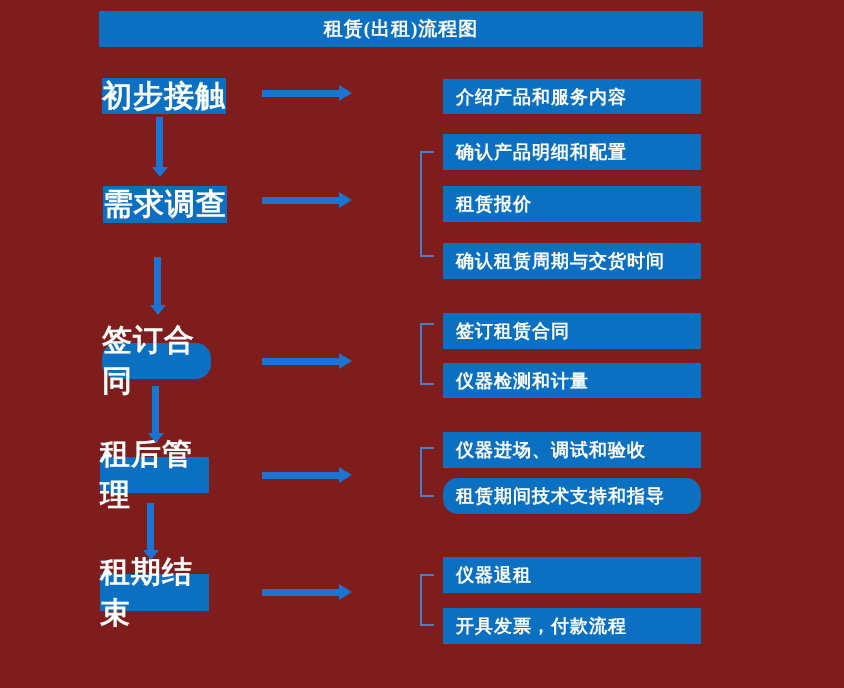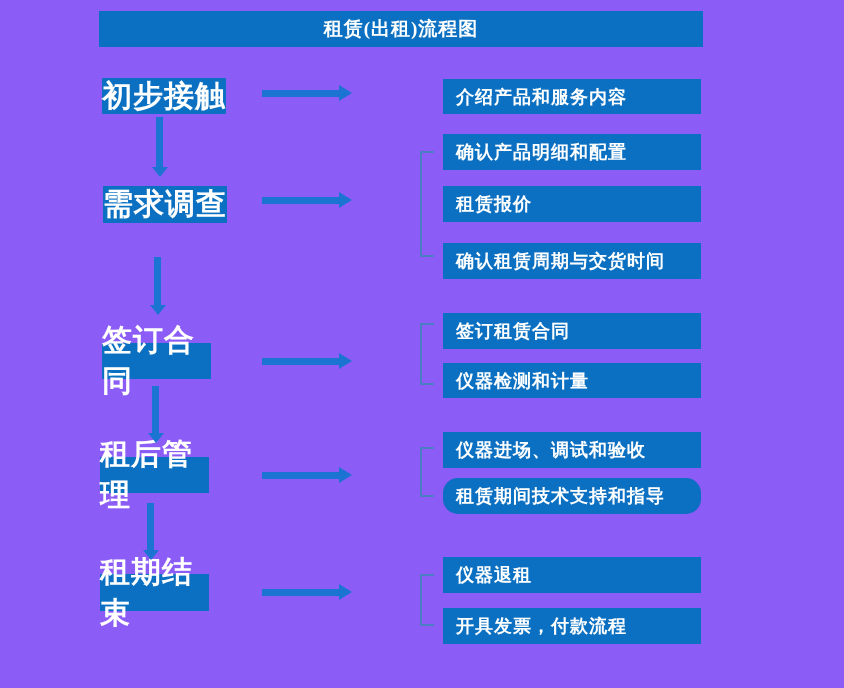--- a/index.html
+++ b/index.html
@@ -1,19 +1,19 @@
 <!DOCTYPE html>
 <html lang="zh" style="--box: #0B70C1; --arrow: #1B74D2; --bracket: #4A7DC3; --text: #FFFFFF;"><head>
 <meta charset="utf-8">
 <style>
   html,body{margin:0;padding:0;background:#ffffff;}
   .canvas{
     position:relative;
     width:844px;height:688px;
-    background:#8b5cf6;
+    background:#7f1d1d;
     font-family:"Liberation Serif","DejaVu Serif",serif;
     overflow:hidden;
   }
   .titlebar{
     position:absolute;left:99px;top:11px;width:604px;height:36px;
     background:var(--box,#0B70C1);color:var(--text,#ffffff);
     display:flex;align-items:center;justify-content:center;
     font-size:19px;font-weight:bold;letter-spacing:1px;
   }
   .sbox{
@@ -52,21 +52,21 @@
 </style>
 </head>
 <body>
 
 <div class="canvas">
 
   <div class="titlebar">租赁(出租)流程图</div>
 
   <div class="sbox" style="left:102px;top:78px;width:124px;height:36px;">初步接触</div>
   <div class="sbox" style="left:103px;top:186px;width:124px;height:37px;">需求调查</div>
-  <div class="sbox" style="left:102px;top:343px;width:109px;height:36px;">签订合同</div>
+  <div class="sbox" style="left:102px;top:343px;width:109px;height:36px;border-radius:15px;">签订合同</div>
   <div class="sbox" style="left:100px;top:457px;width:109px;height:36px;">租后管理</div>
   <div class="sbox" style="left:100px;top:574px;width:109px;height:37px;">租期结束</div>
 
   <div class="dbox" style="top:79px;height:35px;">介绍产品和服务内容</div>
 
   <div class="dbox" style="top:134px;">确认产品明细和配置</div>
   <div class="dbox" style="top:186px;">租赁报价</div>
   <div class="dbox" style="top:243px;">确认租赁周期与交货时间</div>
 
   <div class="dbox" style="top:313px;">签订租赁合同</div>

